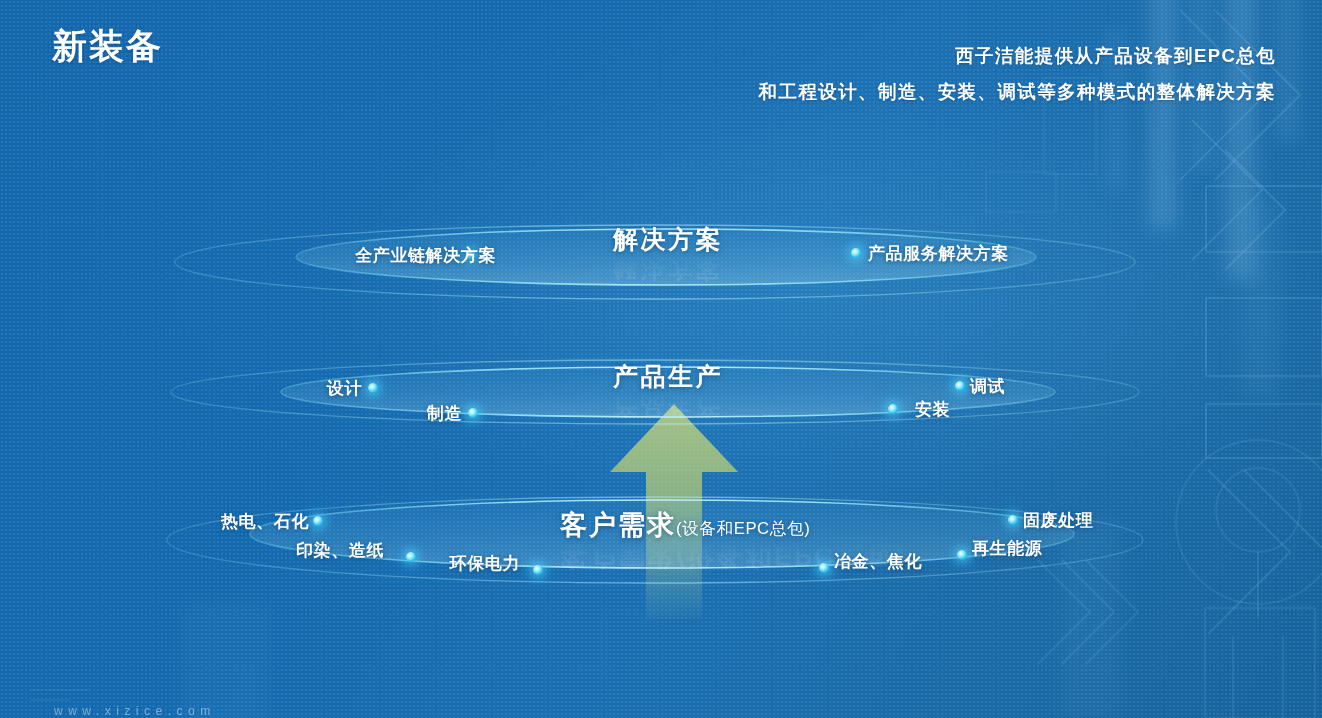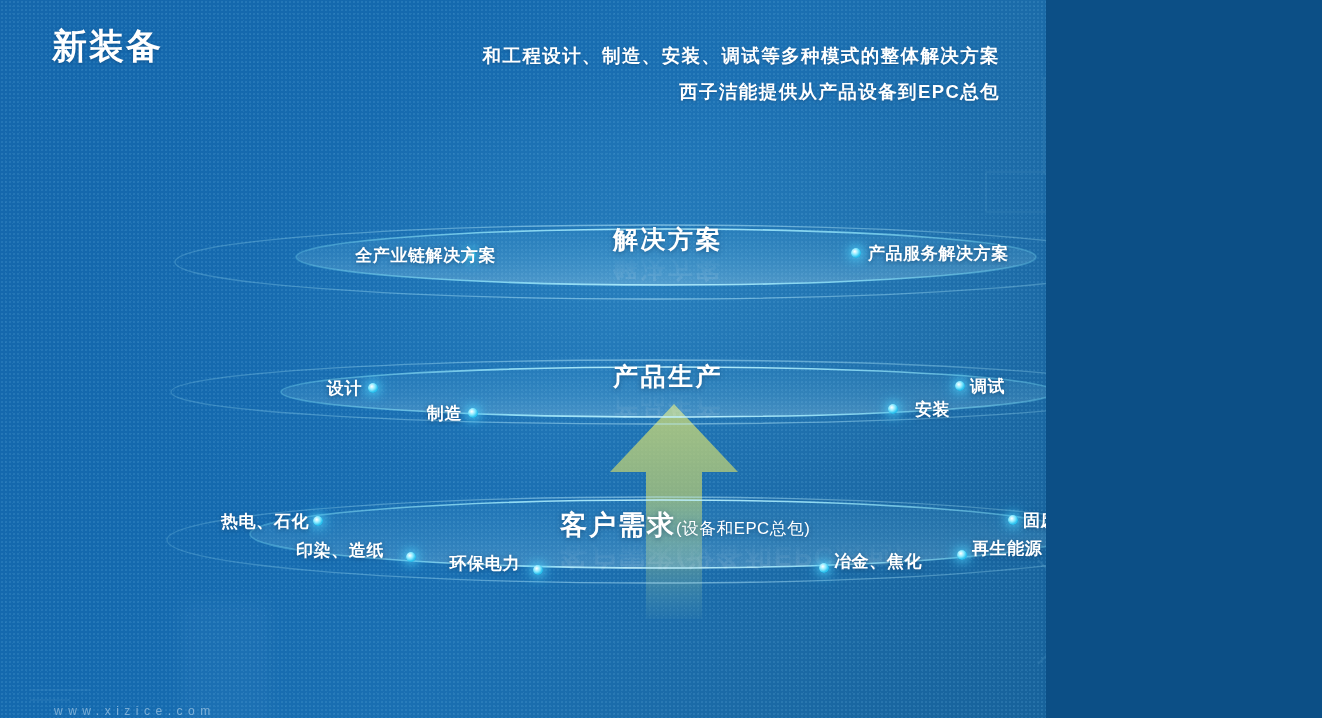--- a/index.html
+++ b/index.html
@@ -2,21 +2,21 @@
 <html><head>
 <meta charset="utf-8">
 <style>
   html,body{margin:0;padding:0;background:#0c4f86;}
   body{
     font-family:"Liberation Sans","DejaVu Sans",sans-serif;
     -webkit-font-smoothing:antialiased;
   }
   #slide{
     position:relative;
-    width:1046px;height:718px;
+    width:1322px;height:718px;
     overflow:hidden;
     background:
       radial-gradient(ellipse 70% 55% at 62% 40%, rgba(60,150,205,.38) 0%, rgba(40,120,185,.10) 55%, rgba(0,0,0,0) 78%),
       linear-gradient(118deg, #1567ac 0%, #1469ae 30%, #1a6fb2 55%, #1b6aa6 78%, #17629b 100%);
   }
 
   
   .texture{
     position:absolute;inset:0;
     background-image:
@@ -138,22 +138,22 @@
     </g>
   </svg>
 
   <div class="texture"></div>
 
   <div class="hdr-left">
     <div class="hdr-title">新装备</div>
   </div>
 
   <div class="hdr-right">
+    <div>西子洁能提供从产品设备到EPC总包</div>
     <div>和工程设计、制造、安装、调试等多种模式的整体解决方案</div>
-    <div>西子洁能提供从产品设备到EPC总包</div>
   </div>
 
   <svg class="arrow" width="128" height="215" viewBox="0 0 128 215">
     <defs>
       <linearGradient id="agrad" x1="0" y1="0" x2="0" y2="1">
         <stop offset="0%" stop-color="#c6d77a" stop-opacity="0.80"></stop>
         <stop offset="42%" stop-color="#b9cd74" stop-opacity="0.70"></stop>
         <stop offset="72%" stop-color="#9fc489" stop-opacity="0.40"></stop>
         <stop offset="100%" stop-color="#8fc6b4" stop-opacity="0.05"></stop>
       </linearGradient>

